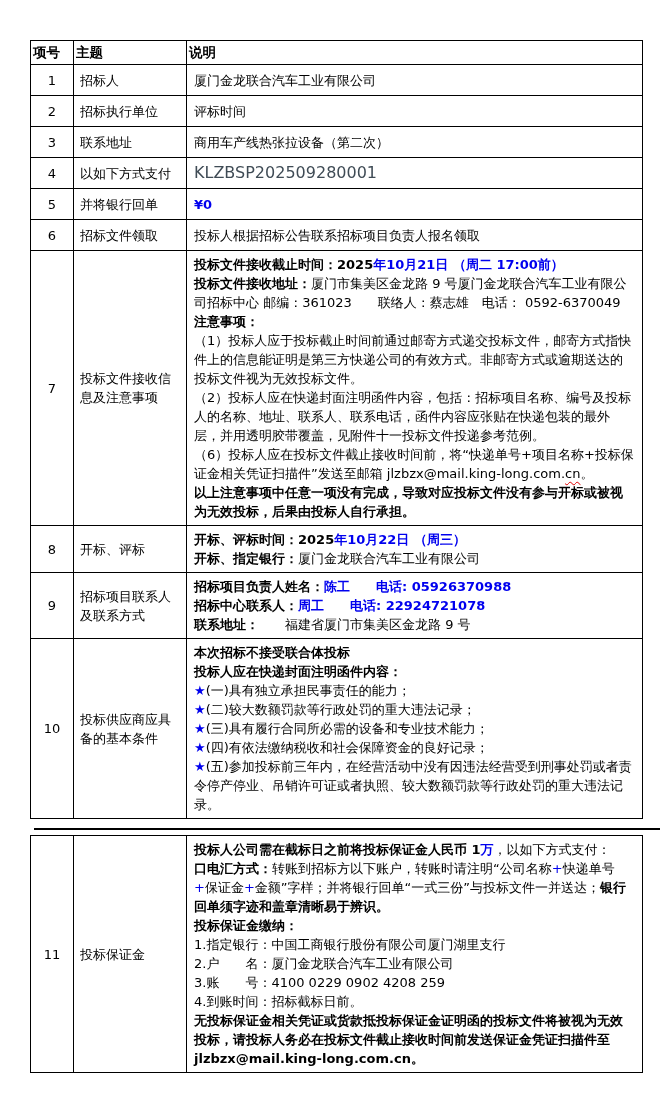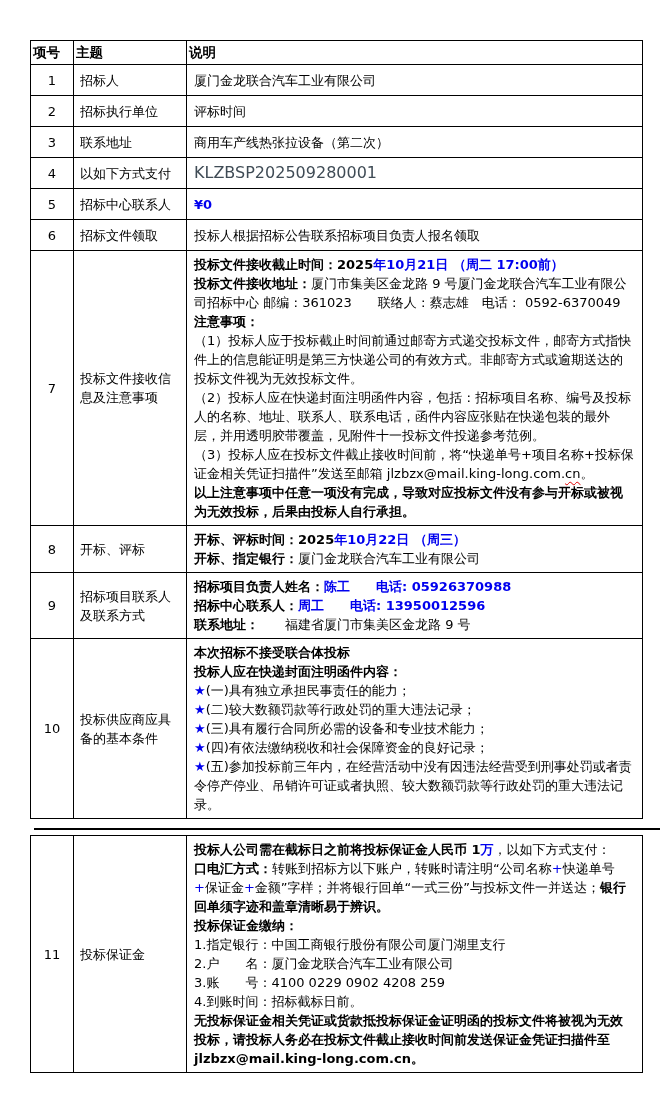--- a/index.html
+++ b/index.html
@@ -98,59 +98,59 @@
         </tr>
         <tr>
           <td class="no">4</td>
           <td class="topic">以如下方式支付</td>
           <td class="desc">
             <div class="para"><span class="code">KLZBSP202509280001</span></div>
           </td>
         </tr>
         <tr>
           <td class="no">5</td>
-          <td class="topic">招标中心联系人</td>
+          <td class="topic">并将银行回单</td>
           <td class="desc">
             <div class="para"><span class="bb">¥0</span></div>
           </td>
         </tr>
         <tr>
           <td class="no">6</td>
           <td class="topic">招标文件领取</td>
           <td class="desc">
             <div class="para"><span>投标人根据招标公告联系招标项目负责人报名领取</span></div>
           </td>
         </tr>
         <tr>
           <td class="no">7</td>
           <td class="topic">投标文件接收信息及注意事项</td>
           <td class="desc">
             <div class="para"><span class="b">投标文件接收截止时间：</span><span class="b">2025</span><span class="bb">年10月21日 （周二 17:00前）</span></div>
             <div class="para"><span class="b">投标文件接收地址：</span><span>厦门市集美区金龙路 9 号厦门金龙联合汽车工业有限公司招标中心 邮编：361023　　联络人：蔡志雄　电话： 0592-6370049</span></div>
             <div class="para"><span class="b">注意事项：</span></div>
             <div class="para"><span>（1）投标人应于投标截止时间前通过邮寄方式递交投标文件，邮寄方式指快件上的信息能证明是第三方快递公司的有效方式。非邮寄方式或逾期送达的投标文件视为无效投标文件。</span></div>
             <div class="para"><span>（2）投标人应在快递封面注明函件内容，包括：招标项目名称、编号及投标人的名称、地址、联系人、联系电话，函件内容应张贴在快递包装的最外层，并用透明胶带覆盖，见附件十一投标文件投递参考范例。</span></div>
-            <div class="para"><span>（3）投标人应在投标文件截止接收时间前，将“快递单号+项目名称+投标保证金相关凭证扫描件”发送至邮箱 jlzbzx@mail.king-long.com.</span><span class="wavy">cn</span><span>。</span></div>
+            <div class="para"><span>（6）投标人应在投标文件截止接收时间前，将“快递单号+项目名称+投标保证金相关凭证扫描件”发送至邮箱 jlzbzx@mail.king-long.com.</span><span class="wavy">cn</span><span>。</span></div>
             <div class="para"><span class="b">以上注意事项中任意一项没有完成，导致对应投标文件没有参与开标或被视为无效投标，后果由投标人自行承担。</span></div>
           </td>
         </tr>
         <tr>
           <td class="no">8</td>
           <td class="topic">开标、评标</td>
           <td class="desc">
             <div class="para"><span class="b">开标、评标时间：</span><span class="b">2025</span><span class="bb">年10月22日 （周三）</span></div>
             <div class="para"><span class="b">开标、指定银行：</span><span>厦门金龙联合汽车工业有限公司</span></div>
           </td>
         </tr>
         <tr>
           <td class="no">9</td>
           <td class="topic">招标项目联系人及联系方式</td>
           <td class="desc">
             <div class="para"><span class="b">招标项目负责人姓名：</span><span class="bb">陈工</span><span>　　</span><span class="bb">电话: 05926370988</span></div>
-            <div class="para"><span class="b">招标中心联系人：</span><span class="bb">周工</span><span>　　</span><span class="bb">电话: 13950012596</span></div>
+            <div class="para"><span class="b">招标中心联系人：</span><span class="bb">周工</span><span>　　</span><span class="bb">电话: 22924721078</span></div>
             <div class="para"><span class="b">联系地址：</span><span>　　福建省厦门市集美区金龙路 9 号</span></div>
           </td>
         </tr>
         <tr>
           <td class="no">10</td>
           <td class="topic">投标供应商应具备的基本条件</td>
           <td class="desc">
             <div class="para"><span class="b">本次招标不接受联合体投标</span></div>
             <div class="para"><span class="b">投标人应在快递封面注明函件内容：</span></div>
             <div class="para"><span class="star">★</span><span>(一)具有独立承担民事责任的能力；</span></div>

